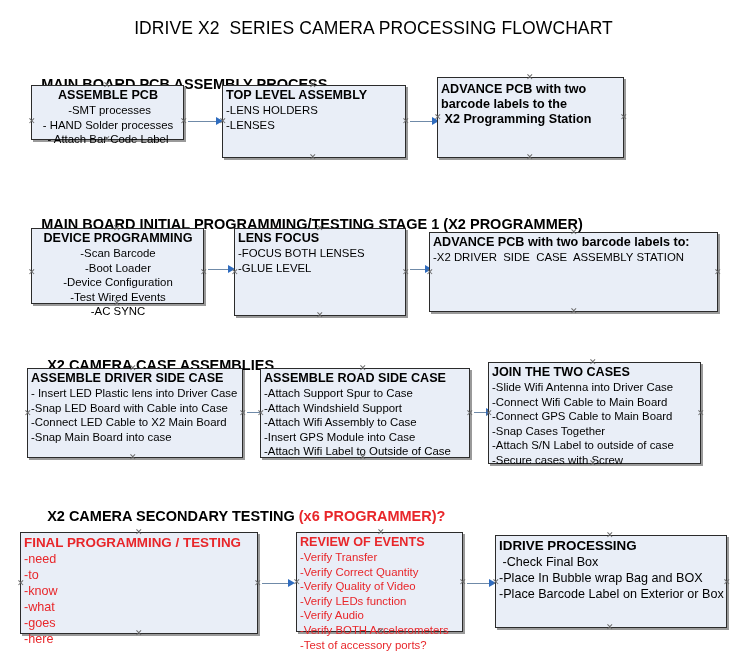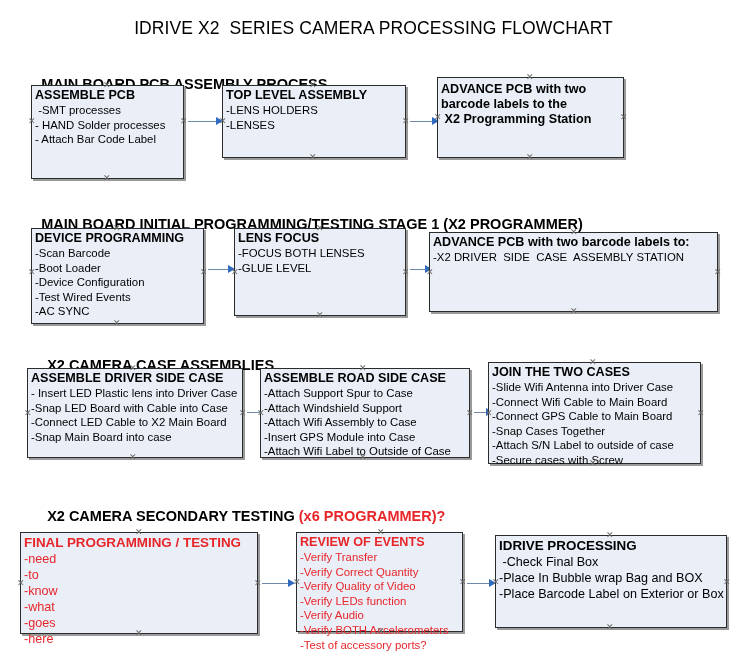--- a/index.html
+++ b/index.html
@@ -108,21 +108,21 @@
 <body>
 
 <div id="page">
 
   <div class="doc-title">IDRIVE X2  SERIES CAMERA PROCESSING FLOWCHART</div>
 
   <div class="section-head" style="left:25px; top:60px;text-align:right;">
     <span>MAIN BOARD PCB ASSEMBLY PROCESS</span>
   </div>
 
-  <div class="box" style="left:31px; top:85px; width:153px; height:94px;">
+  <div class="box" style="left:31px; top:85px; width:153px; height:55px;text-align:center;">
     <div class="box-inner">
       <div class="box-title">ASSEMBLE PCB</div>
       <div class="box-line"> -SMT processes</div>
       <div class="box-line">- HAND Solder processes</div>
       <div class="box-line">- Attach Bar Code Label</div>
     </div>
     <span class="handle" style="left:71px; top:-4px;"></span>
     <span class="handle" style="left:71px; bottom:-4px;"></span>
     <span class="handle" style="left:-4px; top:32px;"></span>
     <span class="handle" style="right:-4px; top:32px;"></span>
@@ -155,21 +155,21 @@
     <span class="handle" style="left:88px; top:-4px;"></span>
     <span class="handle" style="left:88px; bottom:-4px;"></span>
     <span class="handle" style="left:-4px; top:36px;"></span>
     <span class="handle" style="right:-4px; top:36px;"></span>
   </div>
 
   <div class="section-head" style="left:25px; top:200px;">
     <span>MAIN BOARD INITIAL PROGRAMMING/TESTING STAGE 1 (X2 PROGRAMMER)</span>
   </div>
 
-  <div class="box" style="left:31px; top:228px; width:173px; height:96px;">
+  <div class="box" style="left:31px; top:228px; width:173px; height:76px;text-align:center;">
     <div class="box-inner">
       <div class="box-title">DEVICE PROGRAMMING</div>
       <div class="box-line">-Scan Barcode</div>
       <div class="box-line">-Boot Loader</div>
       <div class="box-line">-Device Configuration</div>
       <div class="box-line">-Test Wired Events</div>
       <div class="box-line">-AC SYNC</div>
     </div>
     <span class="handle" style="left:81px; top:-4px;"></span>
     <span class="handle" style="left:81px; bottom:-4px;"></span>

